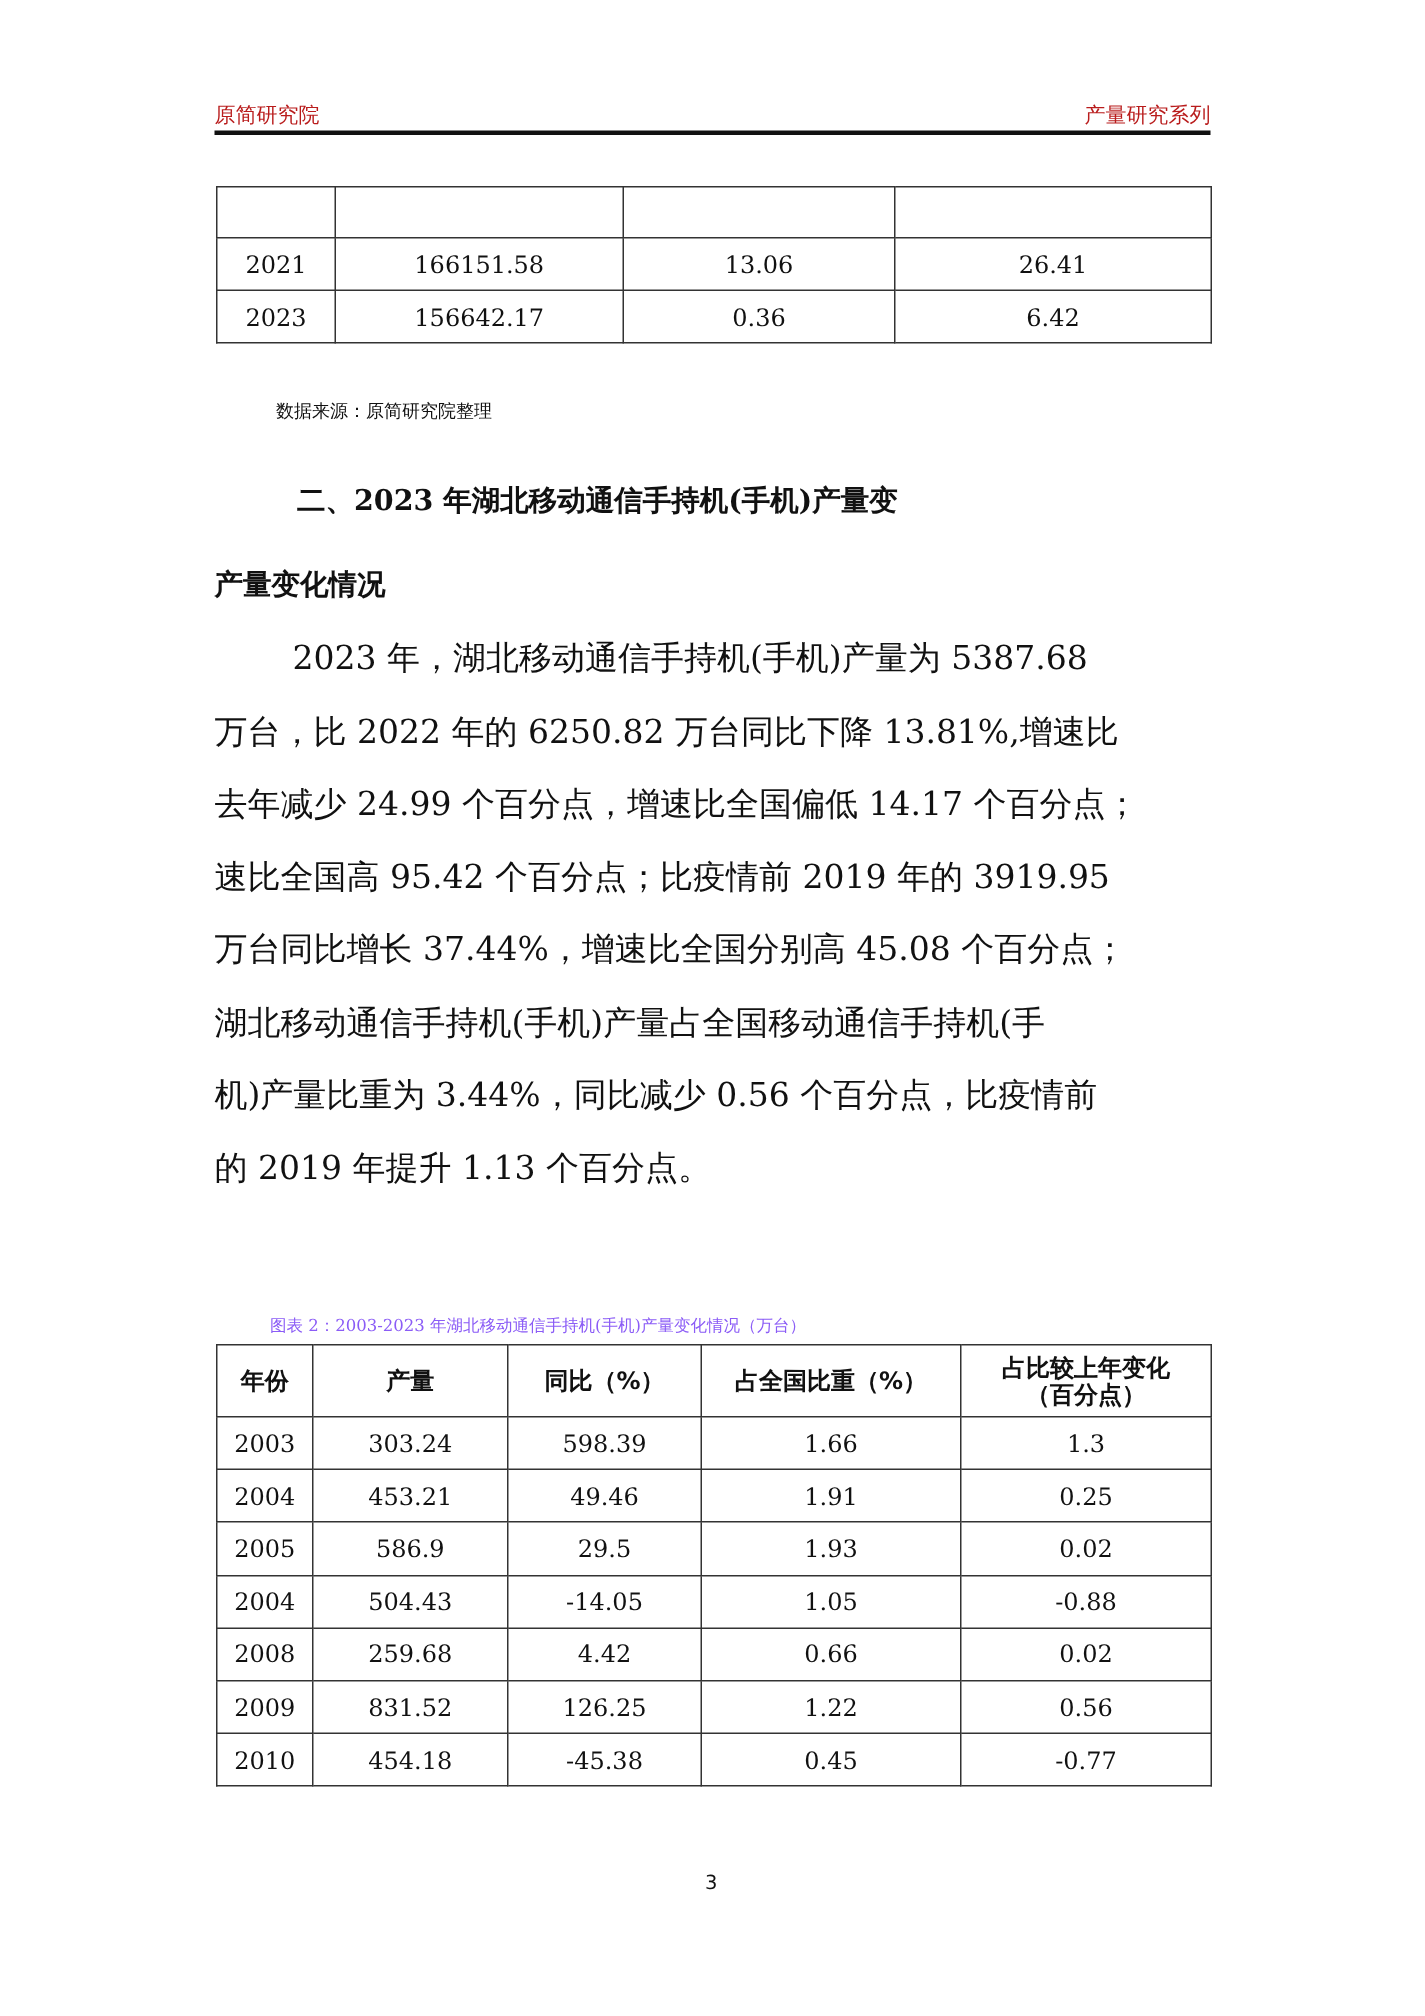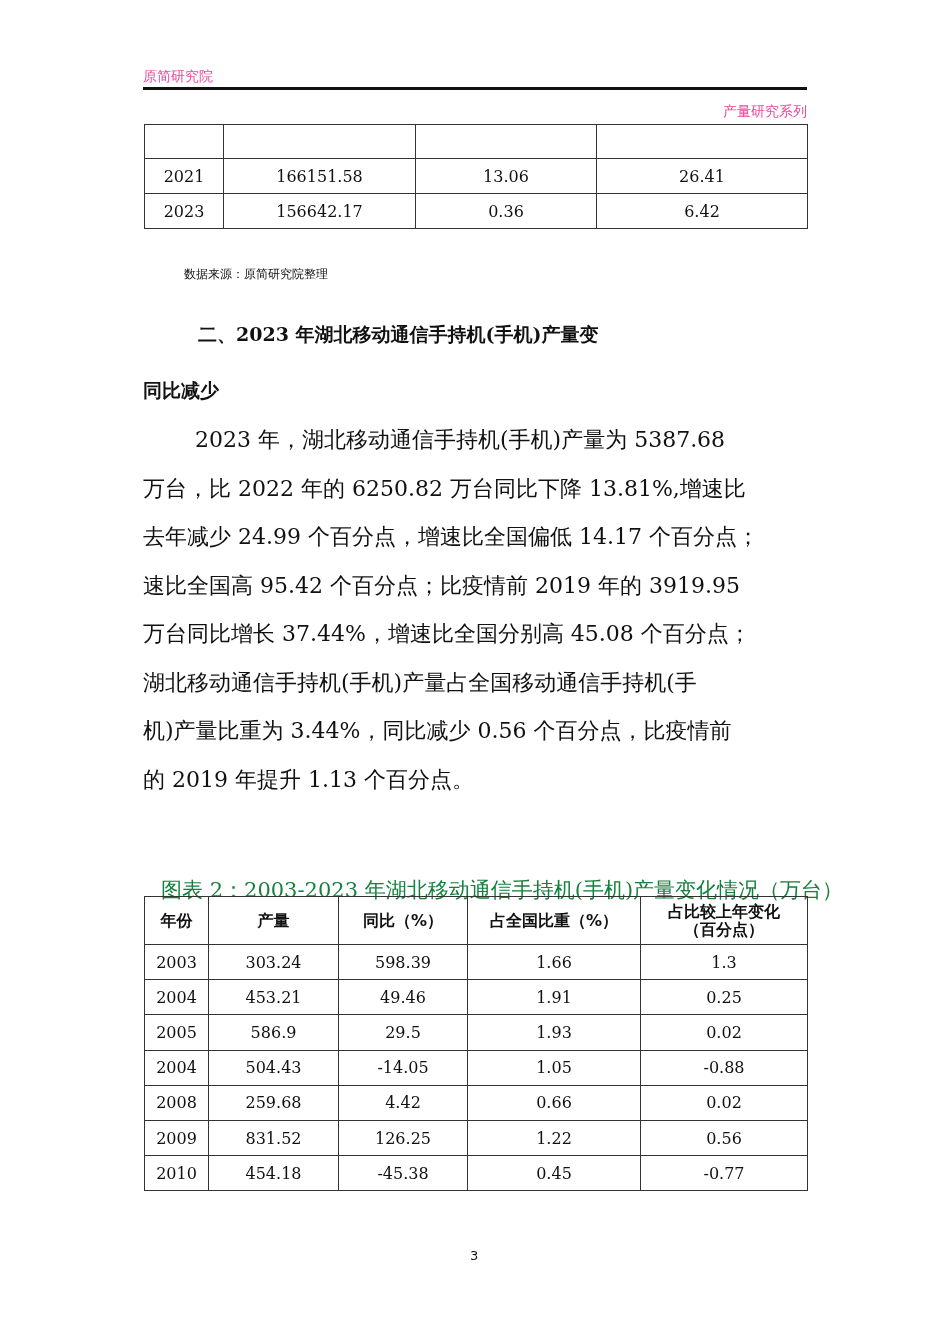--- a/index.html
+++ b/index.html
@@ -1,40 +1,40 @@
 <!DOCTYPE html>
 <html><head>
   <meta charset="utf-8">
   <style>
     * { box-sizing: border-box; margin: 0; padding: 0; }
     html, body { width: 950px; height: 1344px; background: #ffffff; }
     body { position: relative; font-family: "DejaVu Serif", "Liberation Serif", serif; color: #111; overflow: hidden; }
 
-    .header { position: absolute; left: 143px; top: 66px; width: 664px; height: 24px; font-family: "DejaVu Sans", "Liberation Sans", sans-serif; font-size: 14px; color: #ec4899; }
+    .header { position: absolute; left: 143px; top: 66px; width: 664px; height: 24px; font-family: "DejaVu Sans", "Liberation Sans", sans-serif; font-size: 14px; color: #b91c1c; }
     .header .left { position: absolute; left: 0; top: 2px; }
-    .header .right { position: absolute; right: 0; top: 2px; margin-top: 35px; }
+    .header .right { position: absolute; right: 0; top: 2px; }
     .header-rule { position: absolute; left: 143px; top: 87px; width: 664px; height: 3px; background: #111; }
 
     table { border-collapse: collapse; table-layout: fixed; position: absolute; }
     td, th { border: 1px solid #333; text-align: center; vertical-align: middle; font-weight: normal; }
 
     .t1 { left: 144px; top: 124px; width: 663px; font-size: 16px; }
     .t1 td { height: 35px; }
     .t1 tr.blank td { height: 34px; }
 
     .source { position: absolute; left: 184px; top: 266px; font-size: 12px; }
 
     .h2 { position: absolute; left: 143px; top: 306px; width: 670px; font-size: 19px; font-weight: bold; line-height: 56px; letter-spacing: 0px; font-family: "DejaVu Serif", "Liberation Serif", serif; }
     .h2 .indent { display: inline-block; width: 55px; }
 
     .para { position: absolute; left: 143px; top: 416px; width: 668px; font-size: 22px; line-height: 48.5px; text-align: justify; }
     .para .line { display: block; white-space: nowrap; }
     .para .indent { display: inline-block; width: 52px; }
 
-    .caption { position: absolute; left: 161px; top: 876px; font-size: 21px; color: #15803d; }
+    .caption { position: absolute; left: 180px; top: 876px; font-size: 11px; color: #8b5cf6; }
 
     .t2 { left: 144px; top: 896px; width: 663px; font-size: 16px; }
     .t2 th { font-family: "DejaVu Sans", "Liberation Sans", sans-serif; font-weight: bold; font-size: 16px; height: 48px; line-height: 18px; }
     .t2 td { height: 35.2px; }
 
     .page-num { position: absolute; left: 470px; top: 1248px; font-family: "DejaVu Sans", "Liberation Sans", sans-serif; font-size: 13px; }
   </style>
 </head>
 <body>
 
@@ -70,21 +70,21 @@
       <td>0.36</td>
       <td>6.42</td>
     </tr>
   </tbody>
 </table>
 
 <div class="source">数据来源：原简研究院整理</div>
 
 <div class="h2">
   <div><span class="indent"></span><span>二、2023 年湖北移动通信手持机(手机)产量变</span></div>
-  <div>同比减少</div>
+  <div>产量变化情况</div>
 </div>
 
 <div class="para">
   <span class="line"><span class="indent"></span><span>2023 年，湖北移动通信手持机(手机)产量为 5387.68</span></span>
   <span class="line">万台，比 2022 年的 6250.82 万台同比下降 13.81%,增速比</span>
   <span class="line">去年减少 24.99 个百分点，增速比全国偏低 14.17 个百分点；</span>
   <span class="line">速比全国高 95.42 个百分点；比疫情前 2019 年的 3919.95</span>
   <span class="line">万台同比增长 37.44%，增速比全国分别高 45.08 个百分点；</span>
   <span class="line">湖北移动通信手持机(手机)产量占全国移动通信手持机(手</span>
   <span class="line">机)产量比重为 3.44%，同比减少 0.56 个百分点，比疫情前</span>

